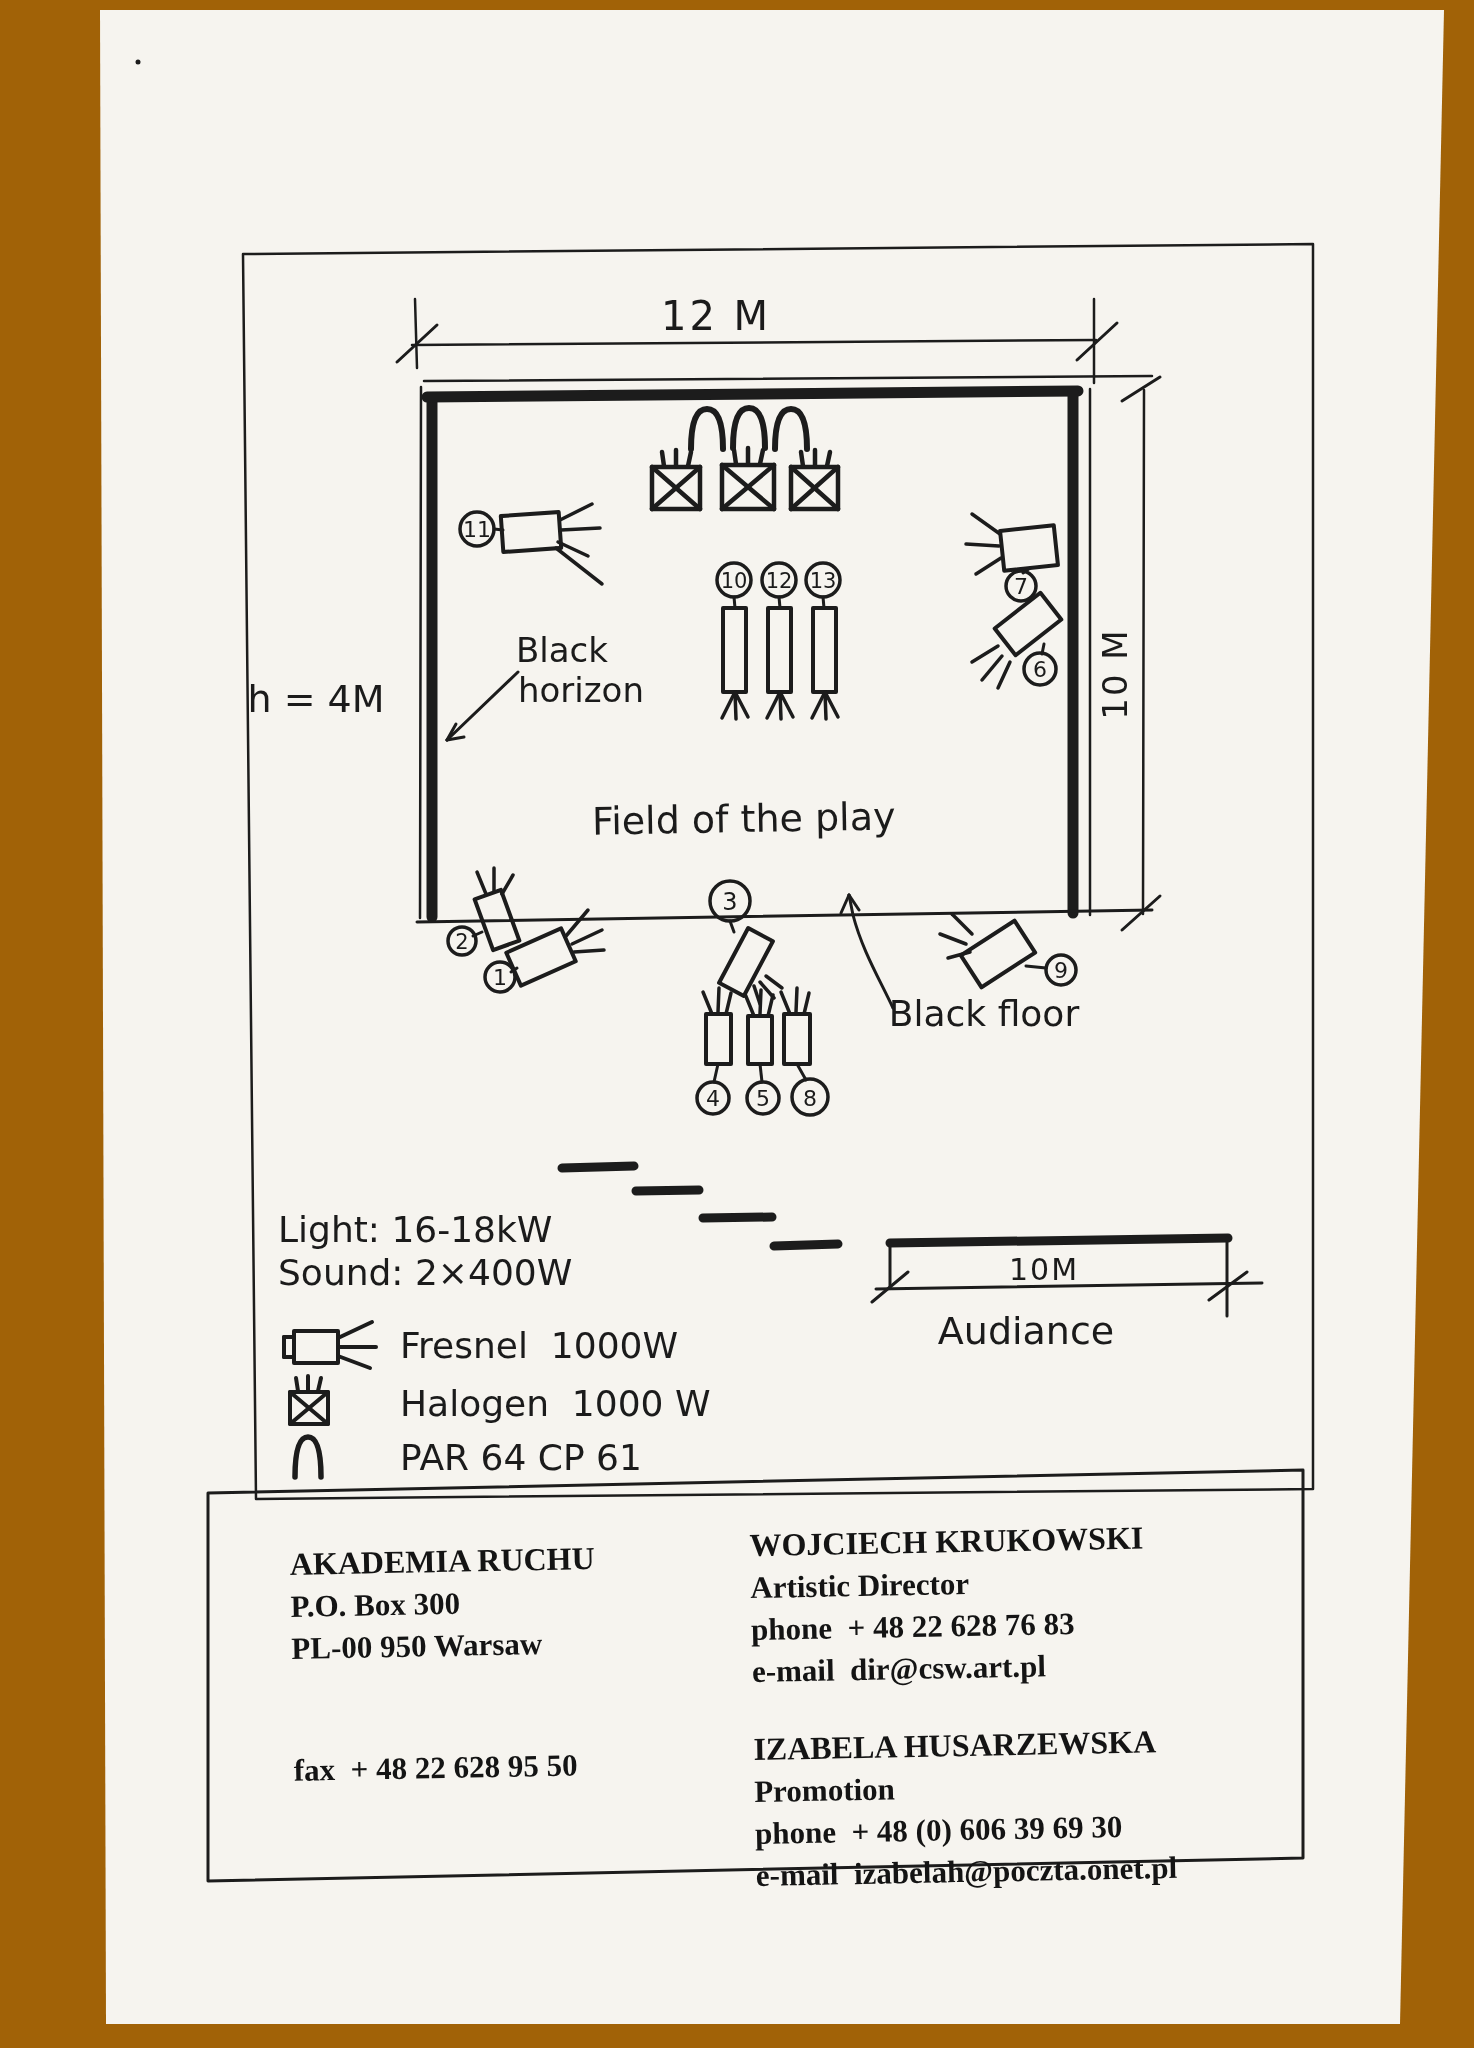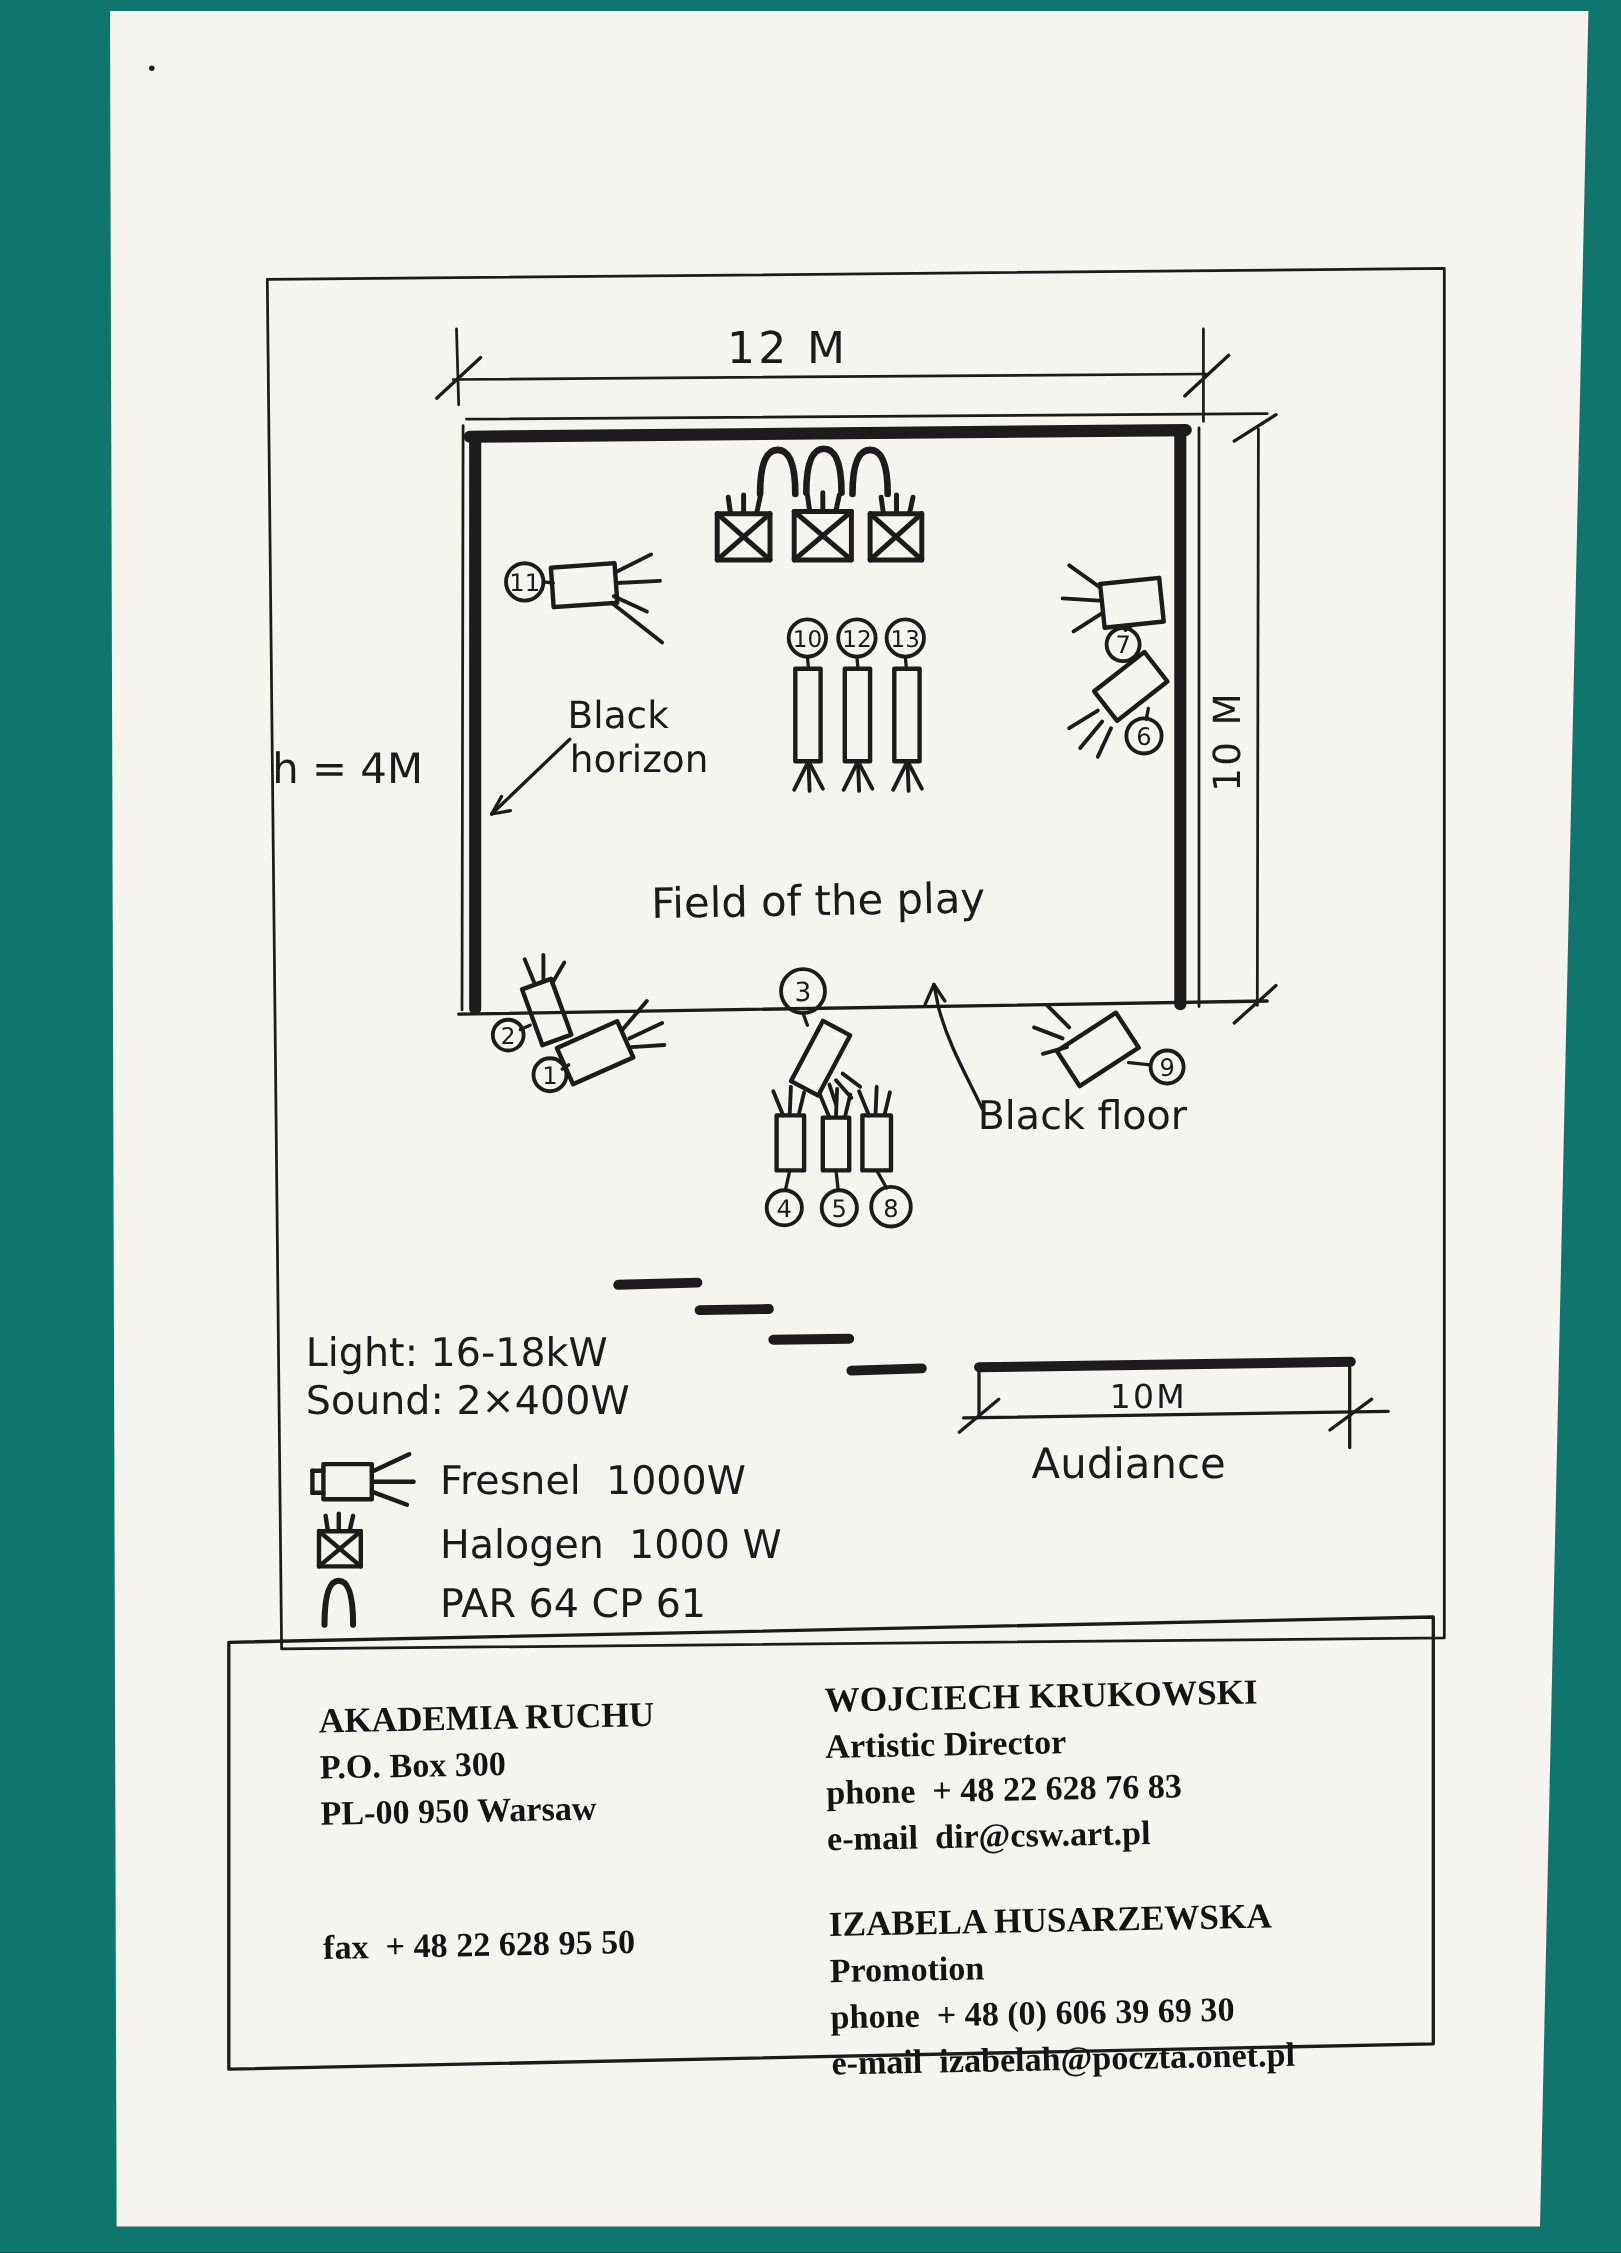--- a/index.html
+++ b/index.html
@@ -1,16 +1,16 @@
 <!DOCTYPE html>
 <html><head>
 <meta charset="utf-8">
 <style>
   html,body{margin:0;padding:0;background:#151515;}
-  .page{position:relative;width:1474px;height:2048px;background:#0f766e;overflow:hidden;
+  .page{position:relative;width:1474px;height:2048px;background:#a16207;overflow:hidden;
         font-family:"DejaVu Sans",sans-serif;}
   svg{position:absolute;left:0;top:0;}
   svg text{white-space:pre;}
   .hand{font-family:"DejaVu Sans",sans-serif;fill:#1b1b1b;}
   .print{font-family:"Liberation Serif","DejaVu Serif",serif;font-weight:bold;fill:#141414;}
   .ink{stroke:#1c1c1c;fill:none;stroke-linecap:round;stroke-linejoin:round;}
   .inkfill{fill:#1c1c1c;stroke:none;}
 </style>
 </head>
 <body>

